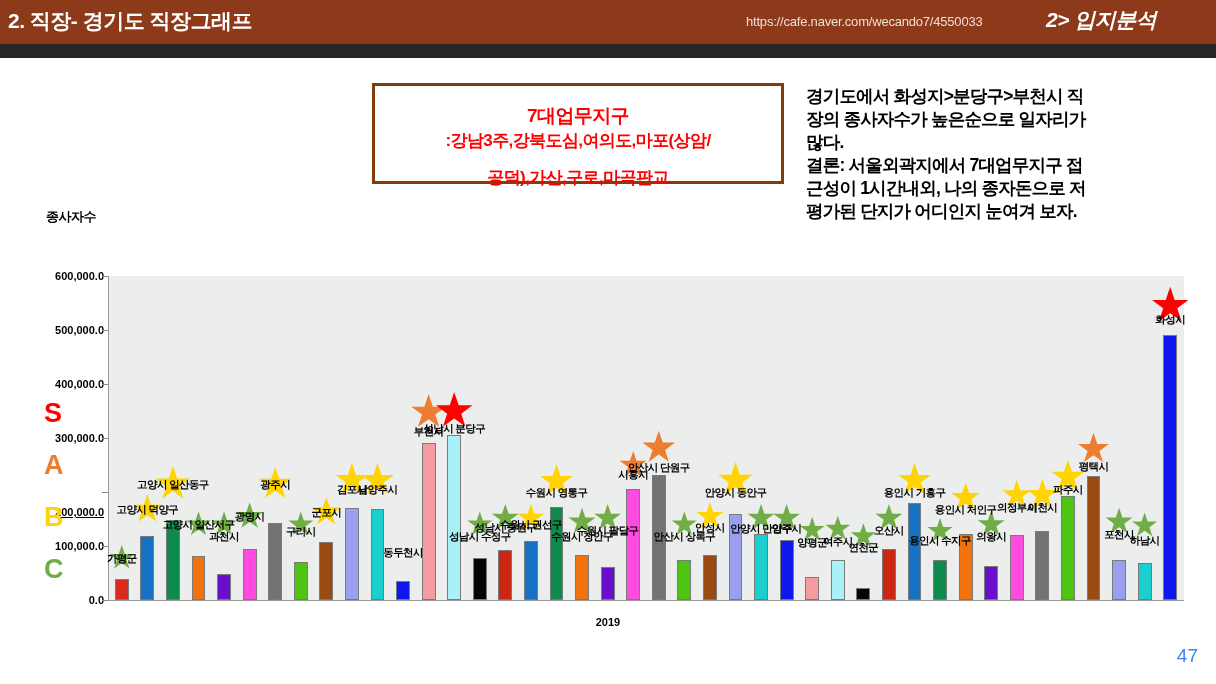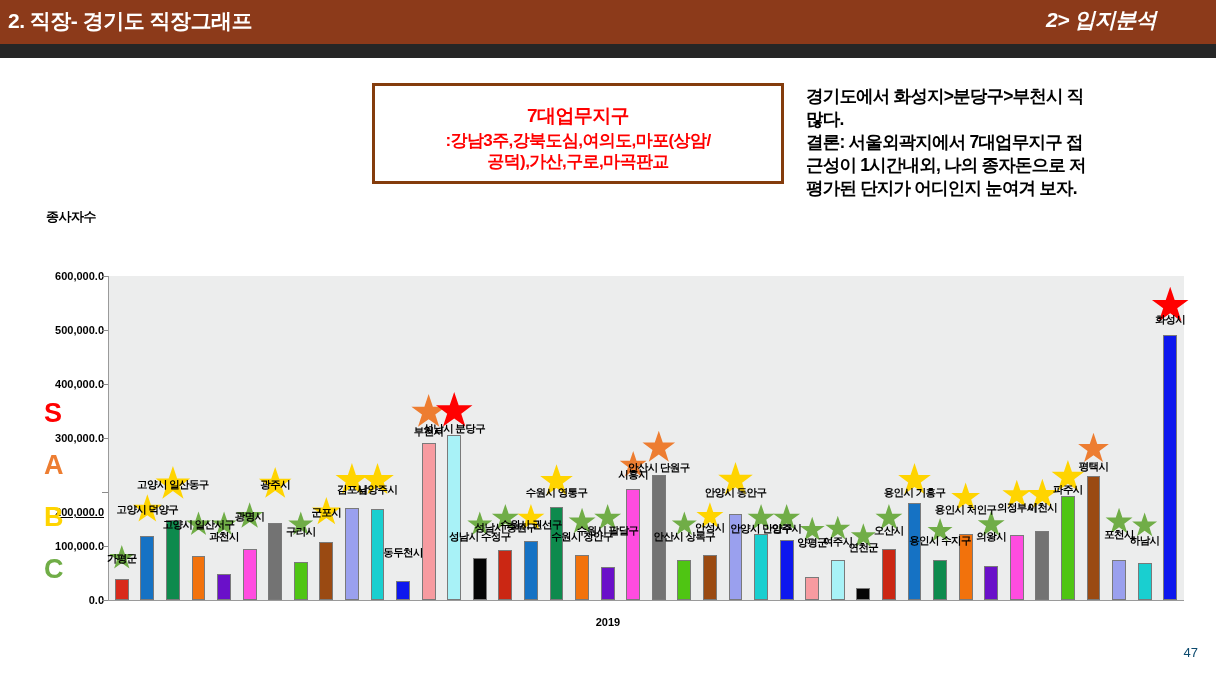--- a/index.html
+++ b/index.html
@@ -97,42 +97,44 @@
   
   .barlabel{
     position:absolute;font-size:10.5px;font-weight:bold;color:#000;
     white-space:nowrap;transform:translateX(-50%);letter-spacing:-0.6px;
   }
   #xaxis-label{
     position:absolute;left:0;right:0;top:616px;text-align:center;
     font-size:11px;font-weight:bold;color:#000;
   }
   #page-number{
-    position:absolute;right:18px;top:645px;font-size:13px;color:#0c4a6e;
+    position:absolute;right:18px;top:645px;font-size:19px;color:#3b82f6;
   }
 </style>
 </head>
 <body>
 
 <div id="header">
   <div id="header-title">2. 직장- 경기도  직장그래프</div>
+  <div id="header-url">https://cafe.naver.com/wecando7/4550033</div>
   <div id="header-tag">2&gt; 입지분석</div>
 </div>
 <div id="header-rule"></div>
 
 <div id="callout-box">
   <div id="callout-inner">
     <span id="callout-title">7대업무지구</span>
     <span id="callout-sub">:강남3주,강북도심,여의도,마포(상암/</span>
-    <span id="callout-sub" style="margin-top:0">공덕),가산,구로,마곡판교</span>
+    <span id="callout-sub" style="margin-top:16px">공덕),가산,구로,마곡판교</span>
   </div>
 </div>
 
 <div id="commentary">
   <div>경기도에서 화성지&gt;분당구&gt;부천시 직</div>
+  <div>장의 종사자수가 높은순으로 일자리가</div>
   <div>많다.</div>
   <div>결론: 서울외곽지에서 7대업무지구 접</div>
   <div>근성이 1시간내외, 나의 종자돈으로 저</div>
   <div>평가된 단지가 어디인지 눈여겨 보자.</div>
 </div>
 
 <div id="chart-ytitle">종사자수</div>
 <div id="ytick-wrap">
     <div class="ytick-label" style="top: 276px;">600,000.0</div>
     <div class="ytick-label" style="top: 330px;">500,000.0</div>

